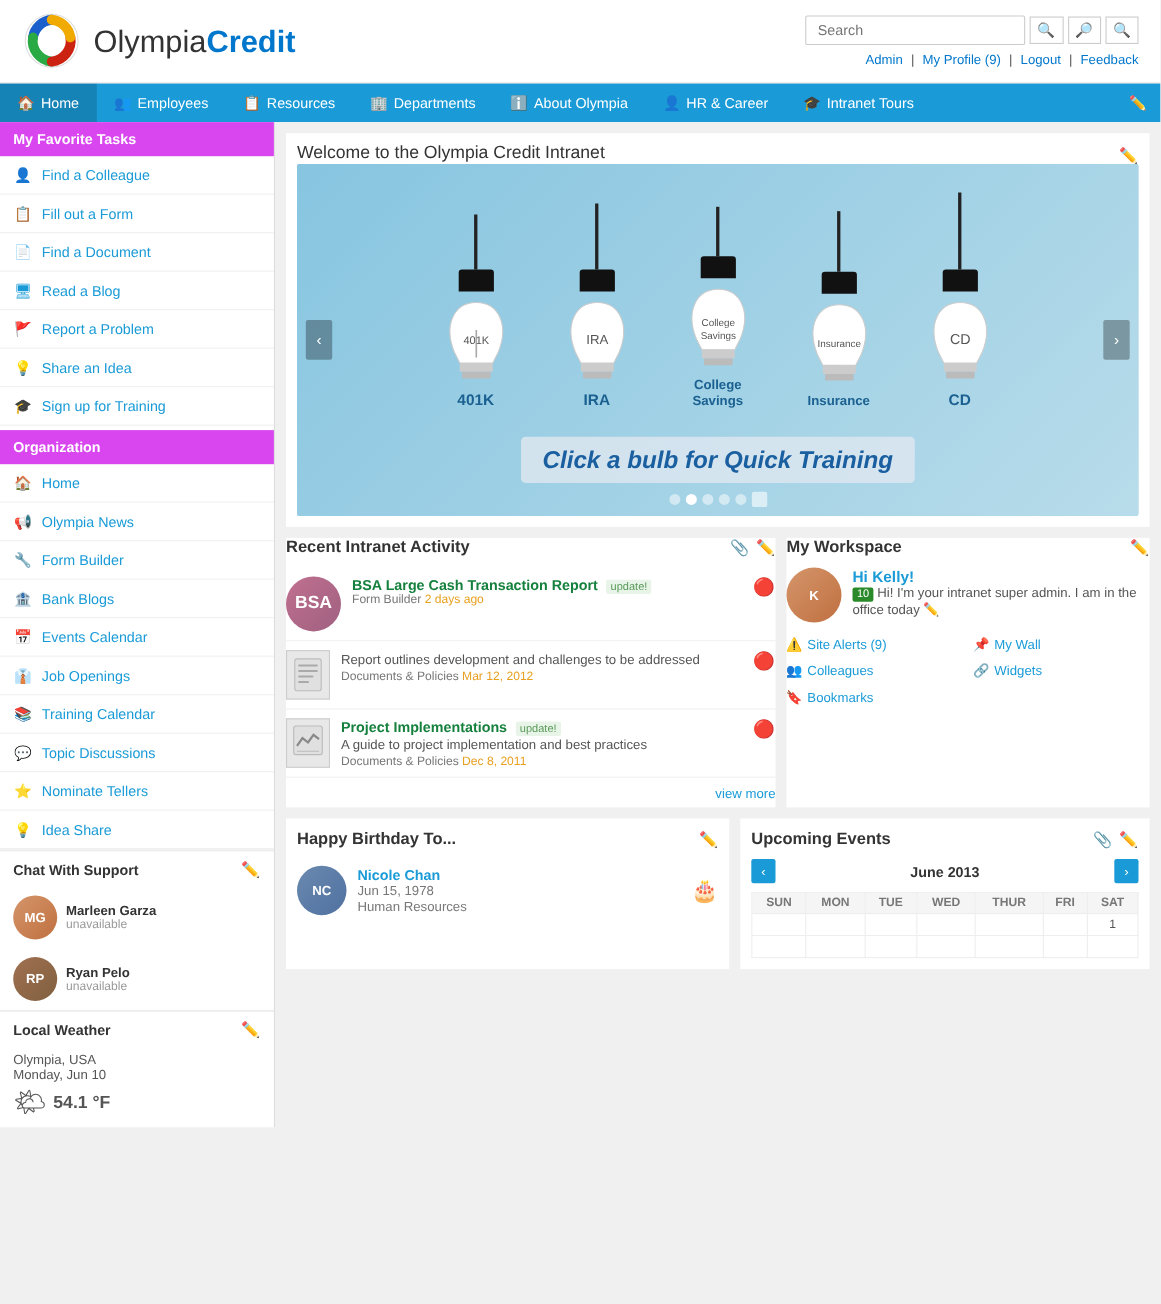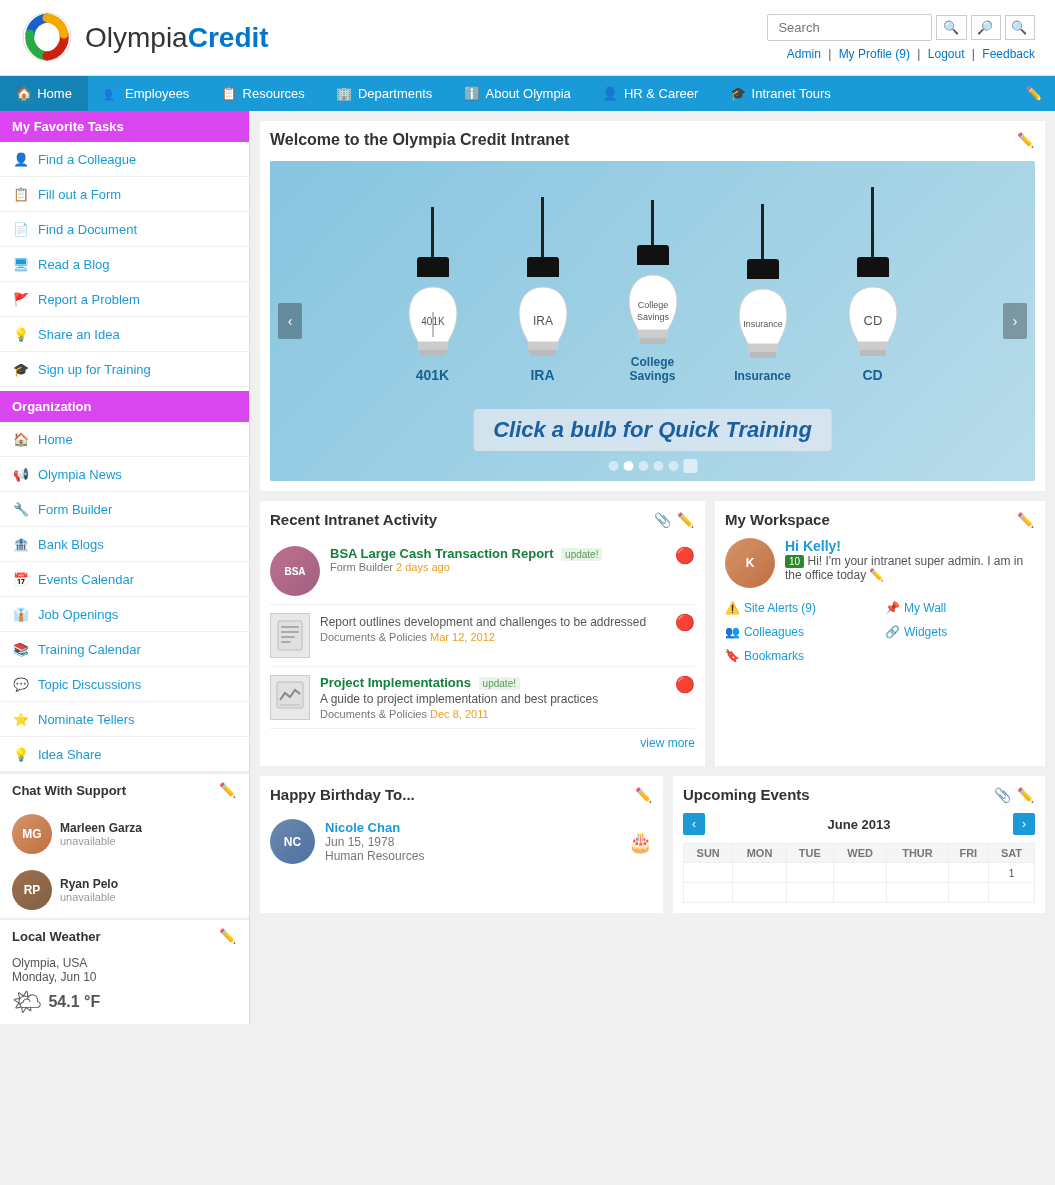--- a/index.html
+++ b/index.html
@@ -4,21 +4,21 @@
   <style>
     * { box-sizing: border-box; margin: 0; padding: 0; }
     body { font-family: Arial, sans-serif; font-size: 13px; background: #f0f0f0; color: #333; }
 
     
     .top-bar { background: #fff; padding: 10px 20px; display: flex; align-items: center; justify-content: space-between; border-bottom: 1px solid #ddd; }
     .logo-area { display: flex; align-items: center; }
     .logo-icon { width: 55px; height: 55px; margin-right: 10px; }
     .top-right { display: flex; flex-direction: column; align-items: flex-end; gap: 6px; }
     .search-row { display: flex; align-items: center; gap: 4px; }
-    .search-input { border: 1px solid #ccc; padding: 5px 10px; width: 165px; border-radius: 2px; font-size: 13px; color: #999; }
+    .search-input { border: 1px solid #ccc; padding: 5px 10px; width: 200px; border-radius: 2px; font-size: 13px; color: #999; }
     .search-icon-btn { background: none; border: 1px solid #ccc; padding: 4px 6px; cursor: pointer; font-size: 13px; }
     .top-links { font-size: 12px; color: #555; }
     .top-links a { color: #0077cc; text-decoration: none; }
     .top-links span { margin: 0 4px; }
 
     
     .main-nav { background: #1a9bd7; display: flex; align-items: center; padding: 0; }
     .nav-item { color: #fff; padding: 10px 16px; cursor: pointer; font-size: 13px; display: flex; align-items: center; gap: 5px; white-space: nowrap; }
     .nav-item.active { background: rgba(0,0,0,0.15); }
     .nav-edit { margin-left: auto; padding: 10px 12px; color: #fff; cursor: pointer; }
@@ -46,42 +46,42 @@
     
     .weather-section { border-top: 2px solid #eee; padding: 0; }
     .weather-header { display: flex; justify-content: space-between; align-items: center; padding: 8px 12px; font-size: 13px; font-weight: bold; }
     .weather-info { padding: 4px 12px 8px; font-size: 12px; color: #555; }
 
     
     .main-content { flex: 1; padding: 10px; background: #f0f0f0; }
 
     
     .welcome-section { background: #fff; margin-bottom: 10px; padding: 10px; }
-    .welcome-header { display: flex; justify-content: space-between; align-items: center; margin-bottom: 12px; font-size: 16px; font-weight: bold; }
+    .welcome-header { display: flex; justify-content: space-between; align-items: flex-end; margin-bottom: 0; font-size: 16px; font-weight: normal; }
     .banner { background: #a8d4e8; height: 320px; position: relative; overflow: hidden; display: flex; align-items: center; justify-content: center; border-radius: 2px; }
     .banner-bg { position: absolute; inset: 0; background: linear-gradient(135deg, #87c5e0 0%, #b8dcea 100%); }
     .bulb-area { display: flex; align-items: flex-end; justify-content: center; gap: 40px; position: relative; z-index: 2; padding-bottom: 60px; }
     .bulb-container { display: flex; flex-direction: column; align-items: center; }
     .bulb-label { font-size: 13px; font-weight: bold; color: #1a6090; text-align: center; }
     .banner-text { position: absolute; bottom: 30px; left: 50%; transform: translateX(-50%); background: rgba(220,230,240,0.85); padding: 8px 20px; border-radius: 4px; white-space: nowrap; }
     .banner-text-inner { font-size: 22px; font-weight: bold; color: #1a5fa0; font-style: italic; }
     .banner-nav { position: absolute; left: 8px; top: 50%; transform: translateY(-50%); background: rgba(0,0,0,0.3); color: #fff; border: none; cursor: pointer; width: 24px; height: 36px; font-size: 14px; border-radius: 2px; }
     .banner-nav-right { left: auto; right: 8px; }
     .banner-dots { position: absolute; bottom: 8px; left: 50%; transform: translateX(-50%); display: flex; gap: 5px; align-items: center; }
     .banner-dot { width: 10px; height: 10px; border-radius: 50%; background: rgba(255,255,255,0.5); cursor: pointer; }
     .banner-dot.active { background: #fff; }
     .banner-pause { width: 14px; height: 14px; background: rgba(255,255,255,0.6); border-radius: 2px; cursor: pointer; }
 
     
     .two-col { display: flex; gap: 10px; margin-bottom: 10px; }
     .col-left { flex: 1; }
     .col-right { width: 330px; }
 
     
-    .card { background: #fff; padding: 10px; }
+    .card { background: #fff; padding: 0; }
     .card-header { display: flex; justify-content: space-between; align-items: center; margin-bottom: 10px; font-size: 15px; font-weight: bold; }
     .card-header-icons { display: flex; gap: 6px; }
 
     
     .activity-item { display: flex; gap: 10px; padding: 8px 0; border-bottom: 1px solid #f0f0f0; }
     .activity-thumb { width: 50px; height: 50px; border-radius: 50%; background: #ccc; flex-shrink: 0; overflow: hidden; }
     .activity-icon-box { width: 40px; height: 45px; background: #e8e8e8; display: flex; align-items: center; justify-content: center; flex-shrink: 0; border: 1px solid #ccc; }
     .activity-title { color: #15803d; font-size: 13px; font-weight: bold; cursor: pointer; }
     .activity-badge { background: #e8f4e8; color: #5a9a5a; font-size: 10px; padding: 1px 4px; border-radius: 2px; margin-left: 4px; }
     .activity-desc { font-size: 12px; color: #555; margin: 2px 0; }
@@ -416,21 +416,21 @@
       <div class="col-left card">
         <div class="card-header">
           <span>Recent Intranet Activity</span>
           <div class="card-header-icons">
             <span class="file-plus-icon">📎</span>
             <span class="pencil-icon">✏️</span>
           </div>
         </div>
 
         <div class="activity-item">
-          <div class="activity-thumb avatar-bsa" style="border-radius:50%;display:flex;align-items:center;justify-content:center;color:#fff;font-size:10px;font-weight:bold;text-align:center;">BSA</div>
+          <div class="activity-thumb avatar-bsa" style="border-radius:50%;display:flex;align-items:center;justify-content:center;color:#fff;font-size:16px;font-weight:bold;text-align:center;">BSA</div>
           <div style="flex:1;">
             <div>
               <a class="activity-title">BSA Large Cash Transaction Report</a>
               <span class="activity-badge">update!</span>
             </div>
             <div class="activity-meta">Form Builder <span class="activity-date">2 days ago</span></div>
           </div>
           <span class="activity-attach">🔴</span>
         </div>
 

